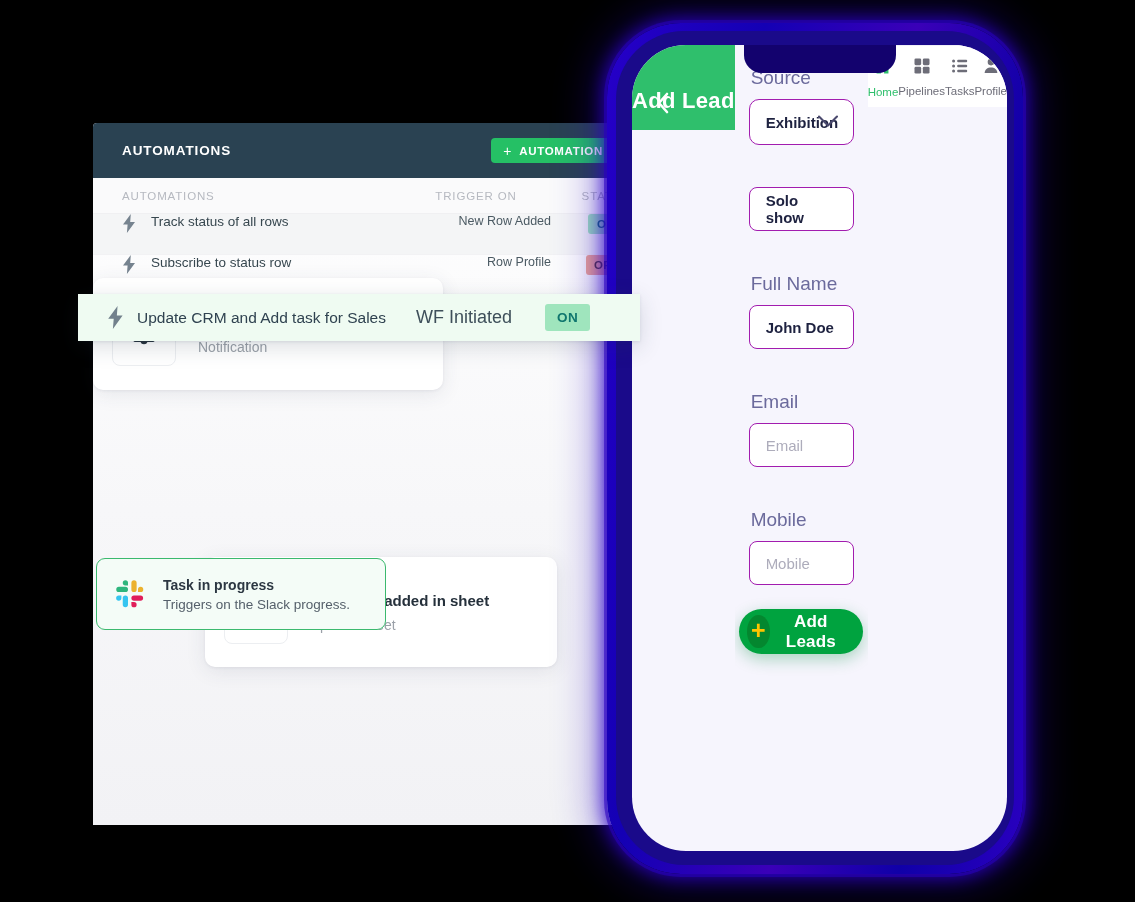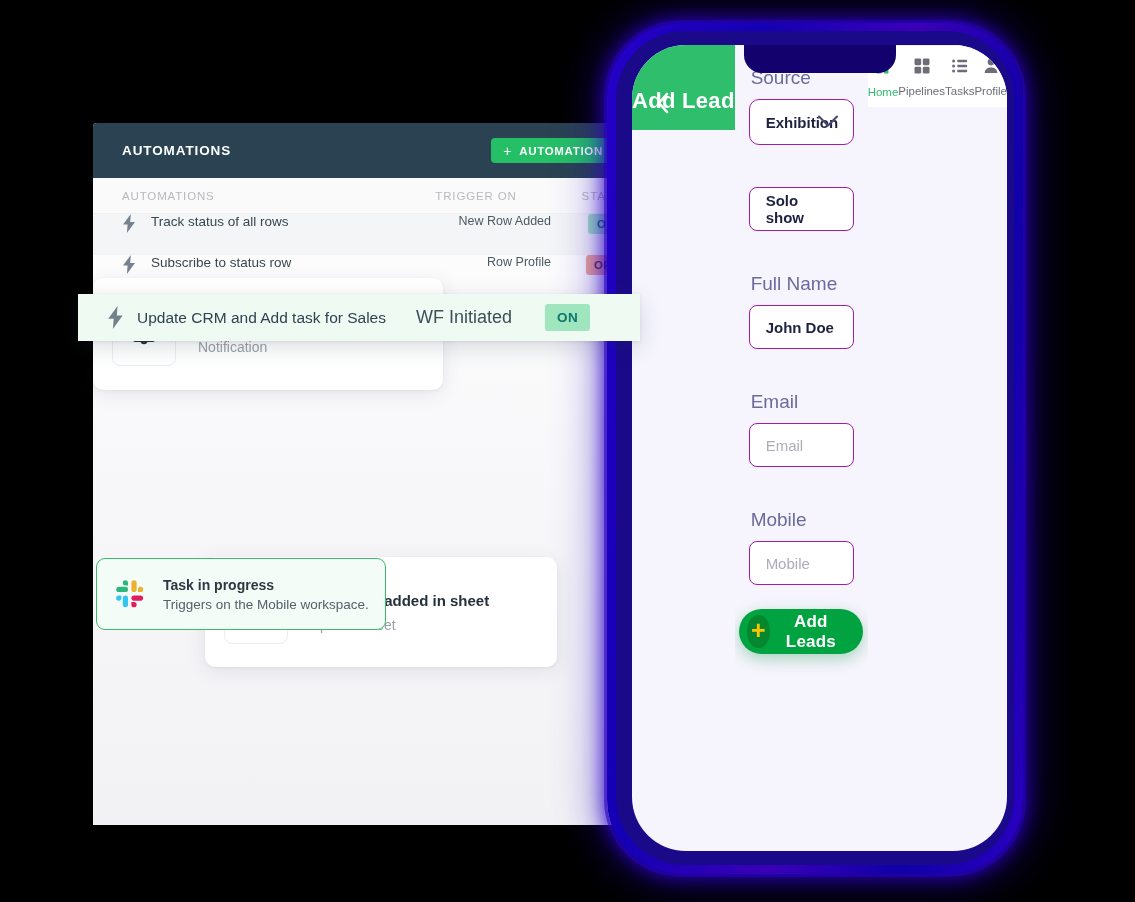--- a/index.html
+++ b/index.html
@@ -293,21 +293,21 @@
     <span class="slack-logo">
       <svg width="30" height="30" viewBox="0 0 24 24">
         <path fill="#36C5F0" d="M5.1 15.2a2.1 2.1 0 1 1-2.1-2.1h2.1zM6.2 15.2a2.1 2.1 0 0 1 4.2 0v5.2a2.1 2.1 0 1 1-4.2 0z"></path>
         <path fill="#2EB67D" d="M8.3 5.1a2.1 2.1 0 1 1 2.1-2.1v2.1zM8.3 6.2a2.1 2.1 0 0 1 0 4.2H3.1a2.1 2.1 0 0 1 0-4.2z"></path>
         <path fill="#ECB22E" d="M18.4 8.3a2.1 2.1 0 1 1 2.1 2.1h-2.1zM17.3 8.3a2.1 2.1 0 1 1-4.2 0V3.1a2.1 2.1 0 1 1 4.2 0z"></path>
         <path fill="#E01E5A" d="M15.2 18.4a2.1 2.1 0 1 1-2.1 2.1v-2.1zM15.2 17.3a2.1 2.1 0 0 1 0-4.2h5.2a2.1 2.1 0 0 1 0 4.2z"></path>
       </svg>
     </span>
     <div>
       <div class="s-title">Task in progress</div>
-      <div class="s-sub">Triggers on the Mobile workspace.</div>
+      <div class="s-sub">Triggers on the Slack progress.</div>
     </div>
   </div>
 
   <div class="row-float">
     <span class="bolt">
       <svg width="18" height="23" viewBox="0 0 15 19">
           <path fill="currentColor" d="M8.8 0 1 10.6h4.6L4.9 19 13 7.9H8.2z"></path>
         </svg>
     </span>
     <div class="f-name">Update CRM and Add task for Sales</div>

